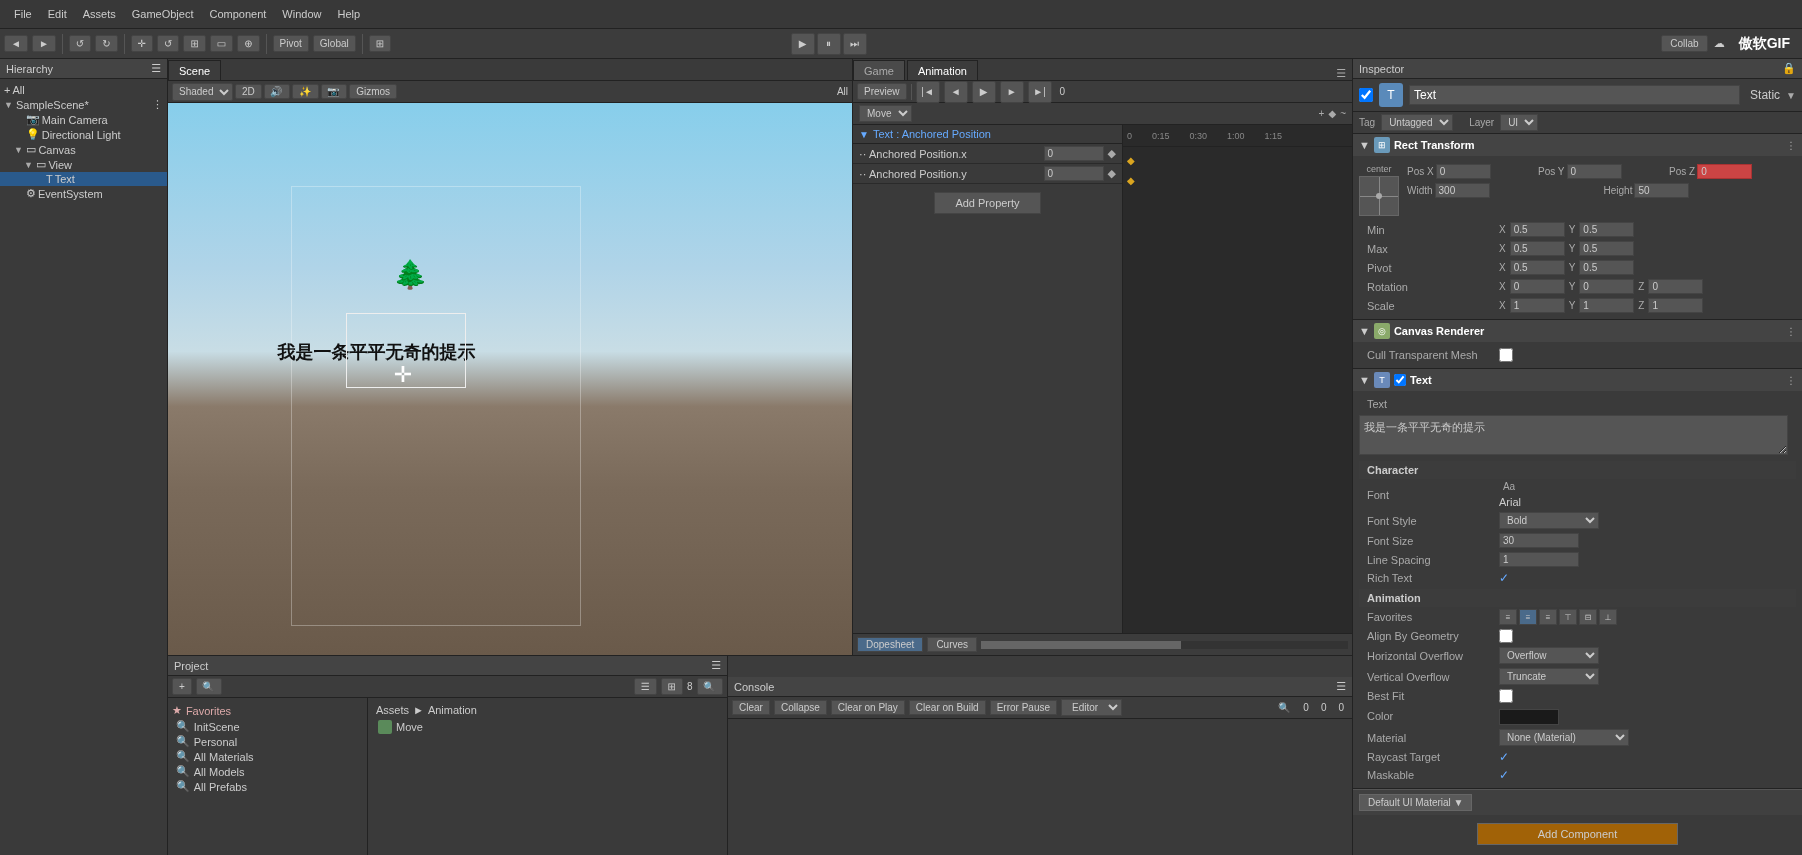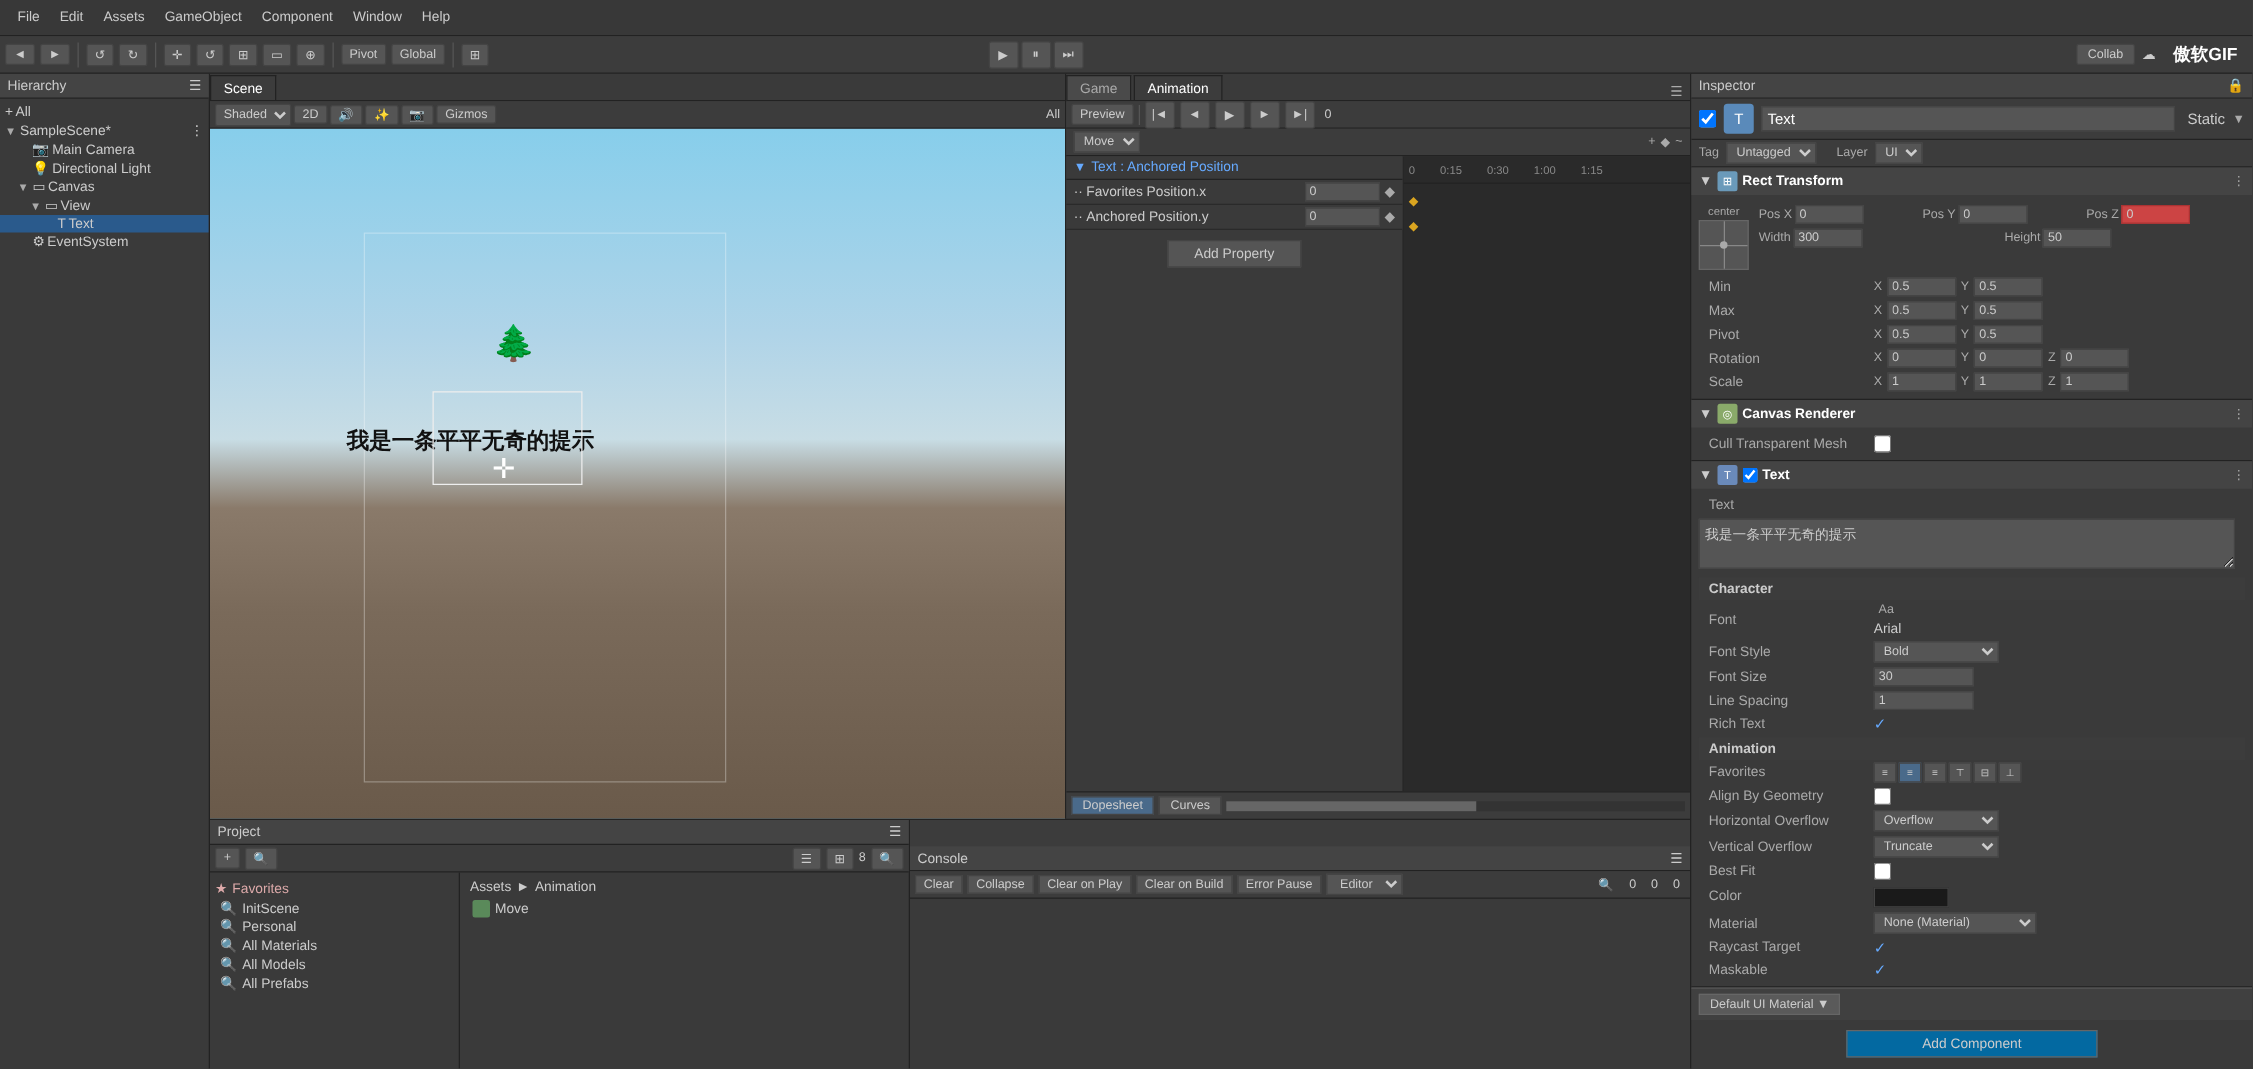--- a/index.html
+++ b/index.html
@@ -835,21 +835,21 @@
           <div style="display:flex;flex:1;">
 
             <div class="anim-left-panel">
 
               <div style="display:flex;align-items:center;padding:3px 6px;background:#3a3a3a;border-bottom:1px solid #222;">
                 <span style="font-size:10px;color:#6af;margin-right:4px;">▼</span>
                 <span style="color:#6af;font-size:11px;">Text : Anchored Position</span>
               </div>
               <div class="anim-property-row">
                 <span style="width:10px;">··</span>
-                <span class="anim-property-name">Favorites Position.x</span>
+                <span class="anim-property-name">Anchored Position.x</span>
                 <div class="anim-property-value">
                   <input class="anim-value-input" value="0" style="">
                 </div>
                 <span style="color:#aaa;margin-left:4px;">◆</span>
               </div>
               <div class="anim-property-row">
                 <span style="width:10px;">··</span>
                 <span class="anim-property-name">Anchored Position.y</span>
                 <div class="anim-property-value">
                   <input class="anim-value-input" value="0" style="">
@@ -1215,17 +1215,17 @@
           <span class="checkbox-check">✓</span>
         </div>
       </div>
     </div>
 
     <div class="default-material-row">
       <button class="default-material-btn">Default UI Material ▼</button>
     </div>
 
     <div style="display:flex;justify-content:center;padding:8px;">
-      <button style="background:#0369a1;border:1px solid #666;color:#ccc;padding:4px 60px;font-size:11px;cursor:pointer;">Add Component</button>
+      <button style="background:#a16207;border:1px solid #666;color:#ccc;padding:4px 60px;font-size:11px;cursor:pointer;">Add Component</button>
     </div>
   </div>
 
 </div>
 
 </body></html>

